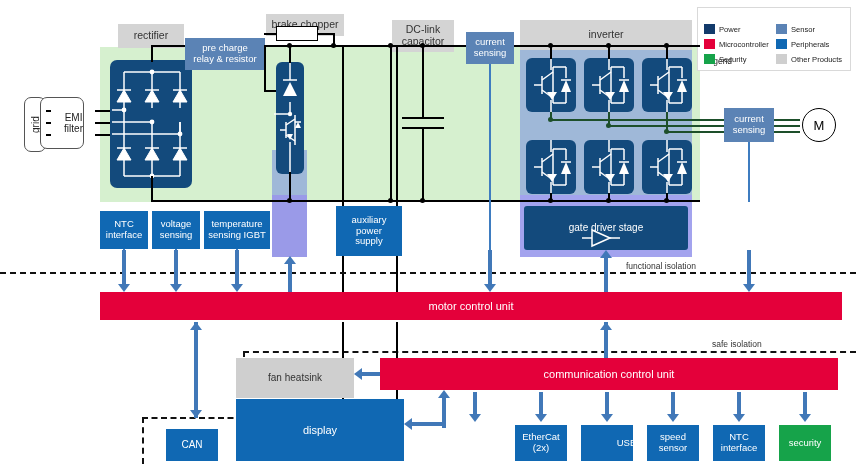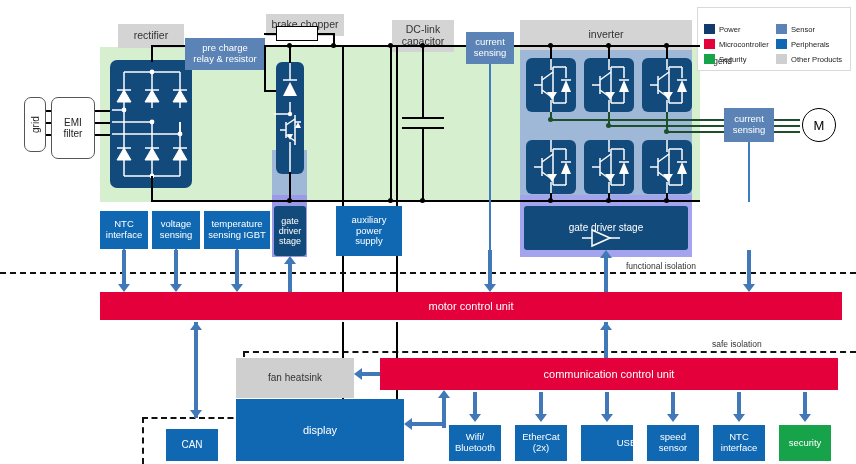--- a/index.html
+++ b/index.html
@@ -110,21 +110,21 @@
     </div>
     <div class="lg-item" style="left:78px;top:46px;">
       <span class="lg-sw" style="background:#cfcfcf;"></span>
       <span class="lg-tx">Other Products</span>
     </div>
   </div>
 
   <div class="blk white" style="left:24px;top:97px;width:22px;height:55px;">
     <span class="rot">grid</span>
   </div>
-  <div class="blk white" style="left:51px;top:97px;width:44px;height:62px;white-space:pre;color:#222;">
+  <div class="blk white" style="left:40px;top:97px;width:44px;height:52px;white-space:pre;color:#222;justify-content:flex-end;">
     <span>EMI
 filter</span>
   </div>
 
   <div class="wire" style="left:46px;top:110px;width:5px;height:1.6px;"></div>
   <div class="wire" style="left:46px;top:122px;width:5px;height:1.6px;"></div>
   <div class="wire" style="left:46px;top:134px;width:5px;height:1.6px;"></div>
   <div class="wire" style="left:95px;top:110px;width:17px;height:1.6px;"></div>
   <div class="wire" style="left:95px;top:122px;width:17px;height:1.6px;"></div>
   <div class="wire" style="left:95px;top:134px;width:17px;height:1.6px;"></div>
@@ -371,25 +371,20 @@
 
   <div class="blk powerdk" style="left:524px;top:206px;width:164px;height:44px;border-radius:3px;flex-direction:column;font-size:10px;">
     <span style="margin-top:-1px;">gate driver stage</span>
   </div>
   <svg style="left:580px;top:228px;width:54px;height:20px;">
     <polygon points="12,2 12,18 30,10" fill="none" stroke="#ffffff" stroke-width="1.5"></polygon>
     <line x1="2" y1="10" x2="12" y2="10" stroke="#ffffff" stroke-width="1.5"></line>
     <line x1="30" y1="10" x2="40" y2="10" stroke="#ffffff" stroke-width="1.5"></line>
   </svg>
 
-  <div class="blk powerdk" style="left:274px;top:206px;width:32px;height:50px;border-radius:3px;white-space:pre;font-size:9px;">
-    <span>gate
-driver
-stage</span>
-  </div>
 
   <div class="blk periph" style="left:100px;top:211px;width:48px;height:38px;white-space:pre;font-size:9.5px;">
     <span>NTC
 interface</span>
   </div>
   <div class="blk periph" style="left:152px;top:211px;width:48px;height:38px;white-space:pre;font-size:9.5px;">
     <span>voltage
 sensing</span>
   </div>
   <div class="blk periph" style="left:204px;top:211px;width:66px;height:38px;white-space:pre;font-size:9.5px;">
@@ -494,24 +489,20 @@
 
   <div class="arrw" style="left:404px;top:418px;width:40px;height:12px;">
     <div class="shaft" style="left:8px;top:4px;width:32px;height:4px;"></div>
     <div class="head head-lf" style="left:0;top:0;"></div>
   </div>
   <div class="arrw" style="left:438px;top:390px;width:12px;height:38px;">
     <div class="shaft" style="left:4px;top:6px;width:4px;height:32px;"></div>
     <div class="head head-up" style="left:0;top:0;"></div>
   </div>
 
-  <div class="blk periph" style="left:449px;top:425px;width:52px;height:36px;white-space:pre;font-size:9.5px;">
-    <span>Wifi/
-Bluetooth</span>
-  </div>
   <div class="blk periph" style="left:515px;top:425px;width:52px;height:36px;white-space:pre;font-size:9.5px;">
     <span>EtherCat
 (2x)</span>
   </div>
   <div class="blk periph" style="left:581px;top:425px;width:52px;height:36px;font-size:9.5px;padding-left:39px;">
     <span>USB</span>
   </div>
   <div class="blk periph" style="left:647px;top:425px;width:52px;height:36px;white-space:pre;font-size:9.5px;">
     <span>speed
 sensor</span>

